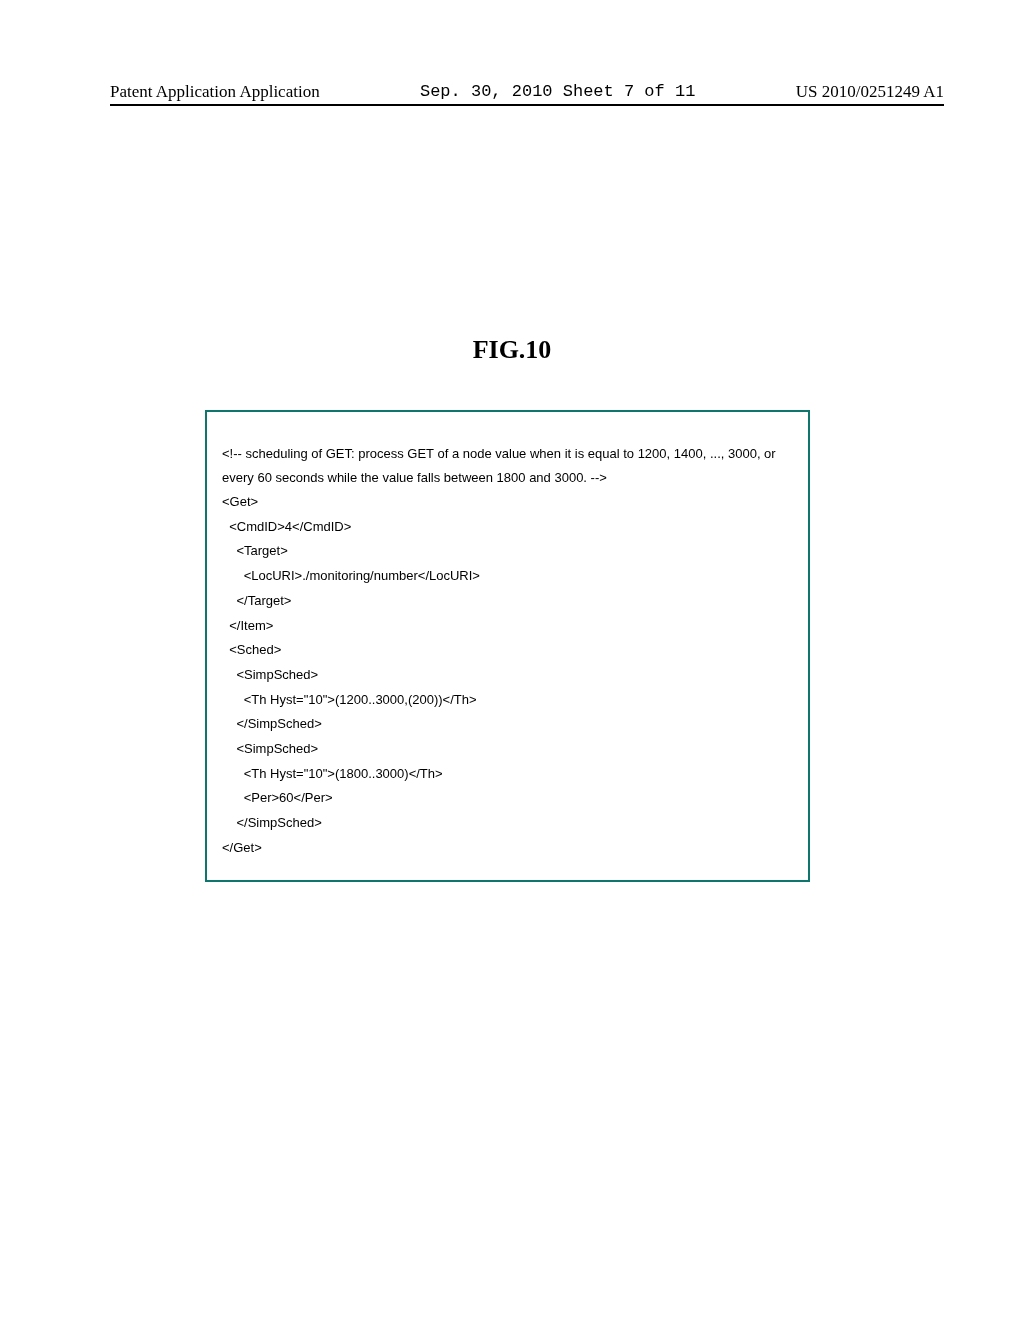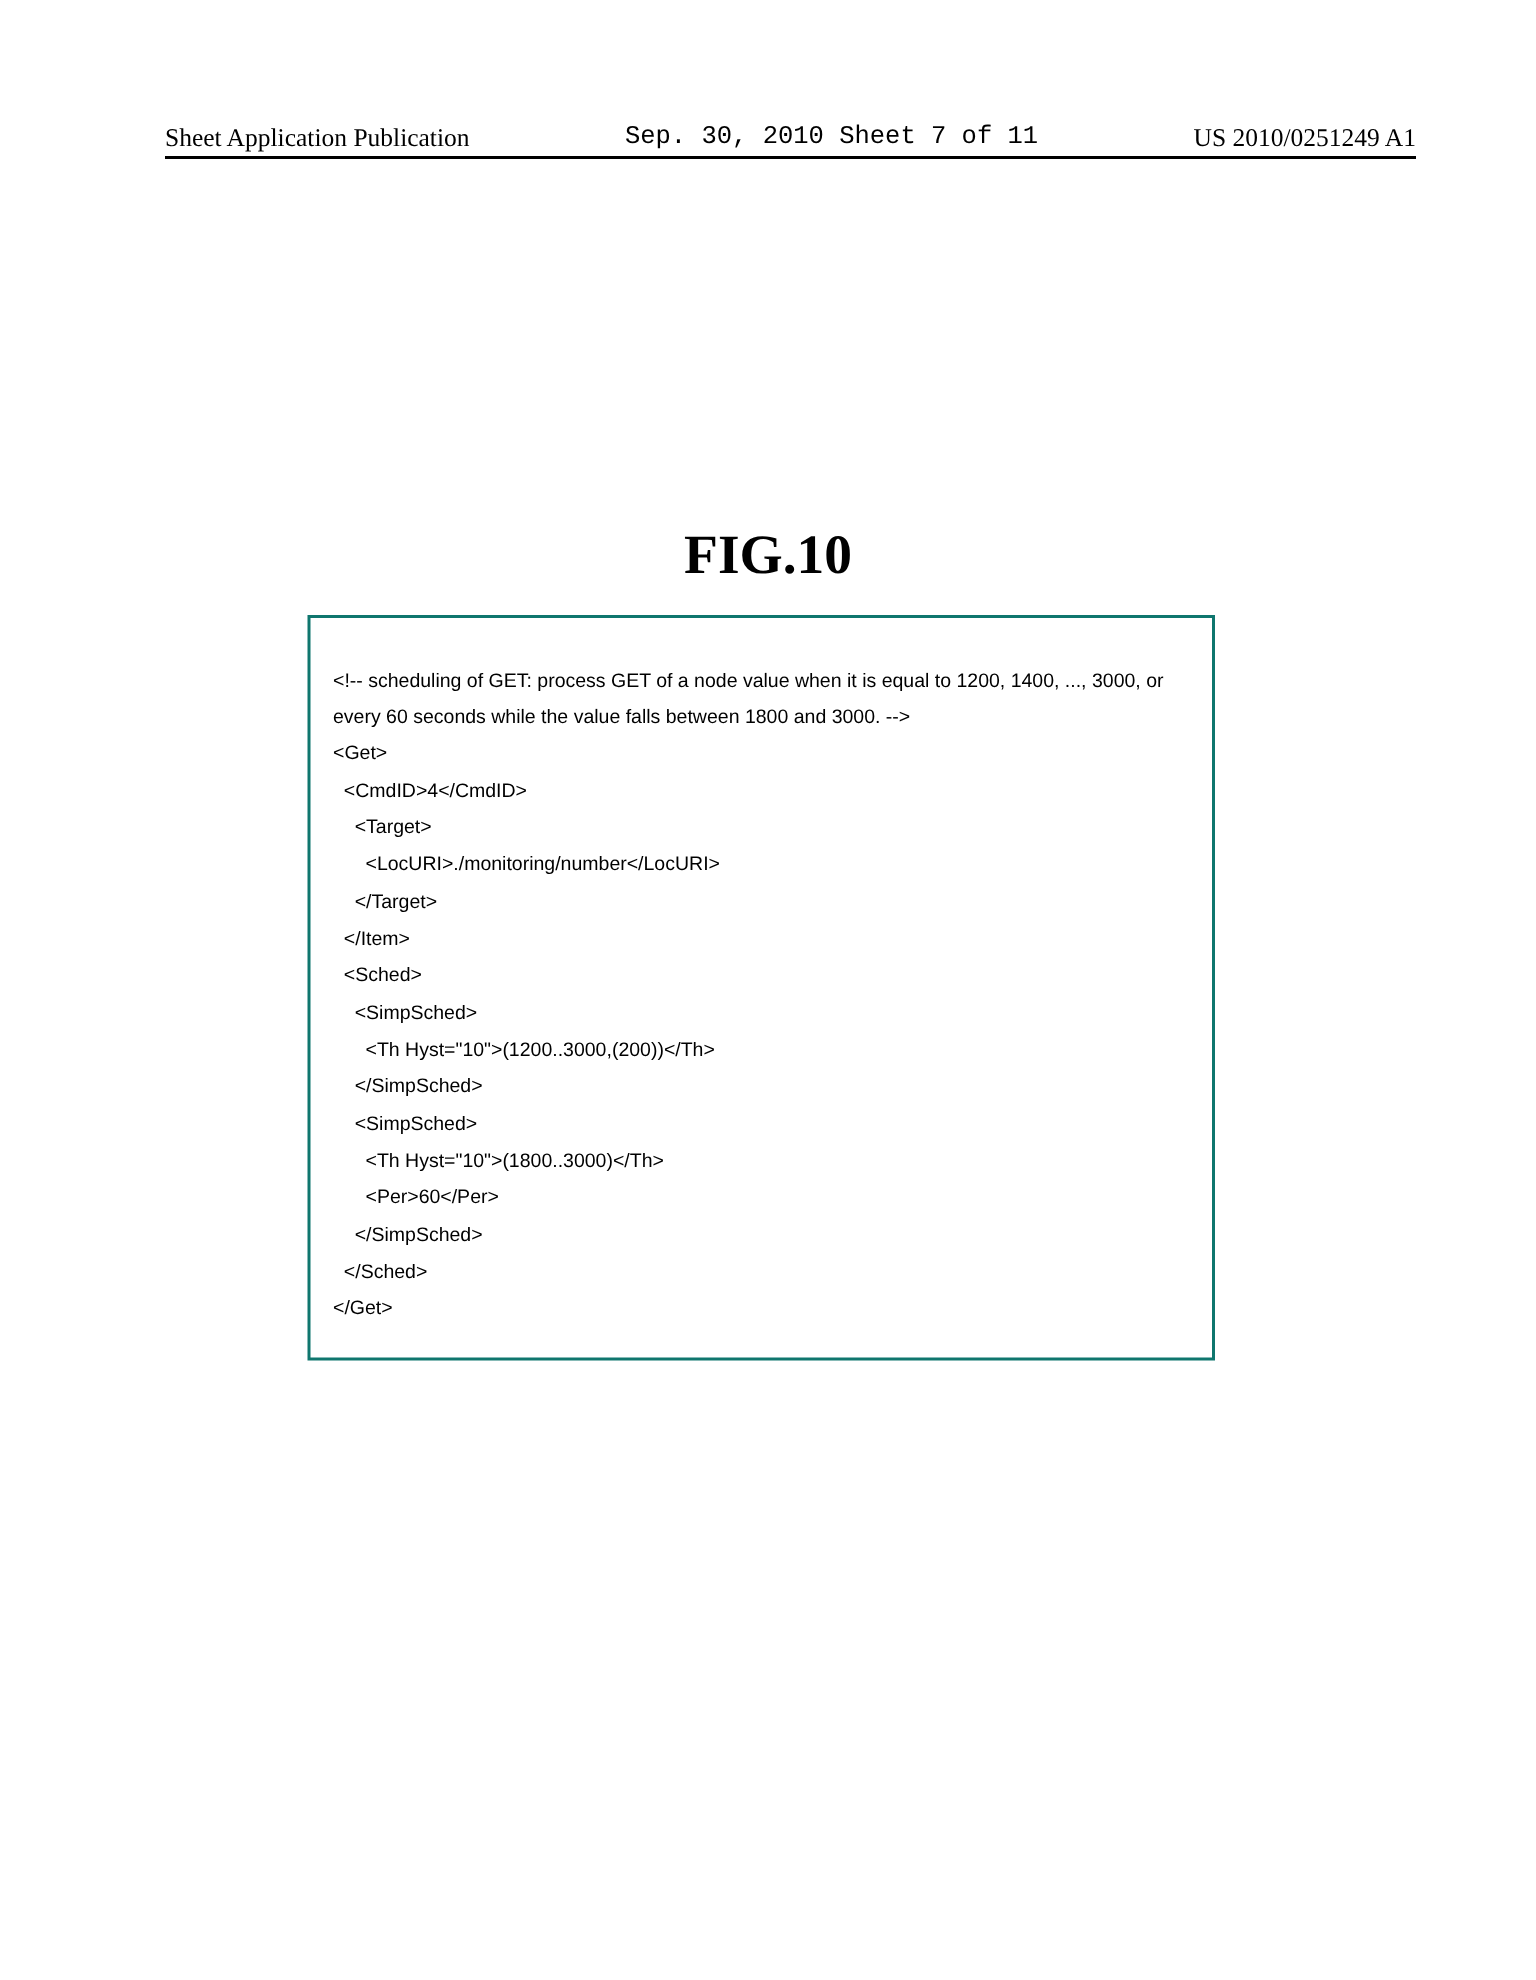--- a/index.html
+++ b/index.html
@@ -34,24 +34,23 @@
     }
     .header-right {
       font-weight: normal;
     }
     .figure-title {
       position: absolute;
       top: 335px;
       left: 0;
       right: 0;
       text-align: center;
-      font-size: 37px;
+      font-size: 26px;
       font-weight: bold;
       font-family: "Times New Roman", serif;
-      margin-top: 14px;
     }
     .code-box {
       position: absolute;
       top: 410px;
       left: 205px;
       width: 605px;
       border: 2px solid #0f766e;
       padding: 30px 15px 20px 15px;
       font-family: Verdana, Arial, sans-serif;
       font-size: 13px;
@@ -64,21 +63,21 @@
     .comment-line {
       font-family: Verdana, Arial, sans-serif;
       white-space: normal;
       line-height: 1.85;
     }
   </style>
 </head>
 <body>
 
 <div class="header">
-  <span class="header-left">Sheet Application Publication</span>
+  <span class="header-left">Patent Application Application</span>
   <span class="header-center">Sep. 30, 2010  Sheet 7 of 11</span>
   <span class="header-right">US 2010/0251249 A1</span>
 </div>
 
 <div class="figure-title">FIG.10</div>
 
 <div class="code-box">
   <div class="comment-line">&lt;!-- scheduling of GET: process GET of a node value when it is equal to 1200, 1400, ..., 3000, or every 60 seconds while the value falls between 1800 and 3000. --&gt;</div>
   <div class="code-line">&lt;Get&gt;</div>
   <div class="code-line">  &lt;CmdID&gt;4&lt;/CmdID&gt;</div>
@@ -87,15 +86,14 @@
   <div class="code-line">    &lt;/Target&gt;</div>
   <div class="code-line">  &lt;/Item&gt;</div>
   <div class="code-line">  &lt;Sched&gt;</div>
   <div class="code-line">    &lt;SimpSched&gt;</div>
   <div class="code-line">      &lt;Th Hyst="10"&gt;(1200..3000,(200))&lt;/Th&gt;</div>
   <div class="code-line">    &lt;/SimpSched&gt;</div>
   <div class="code-line">    &lt;SimpSched&gt;</div>
   <div class="code-line">      &lt;Th Hyst="10"&gt;(1800..3000)&lt;/Th&gt;</div>
   <div class="code-line">      &lt;Per&gt;60&lt;/Per&gt;</div>
   <div class="code-line">    &lt;/SimpSched&gt;</div>
-  <div class="code-line">  &lt;/Sched&gt;</div>
   <div class="code-line">&lt;/Get&gt;</div>
 </div>
 
 </body></html>

